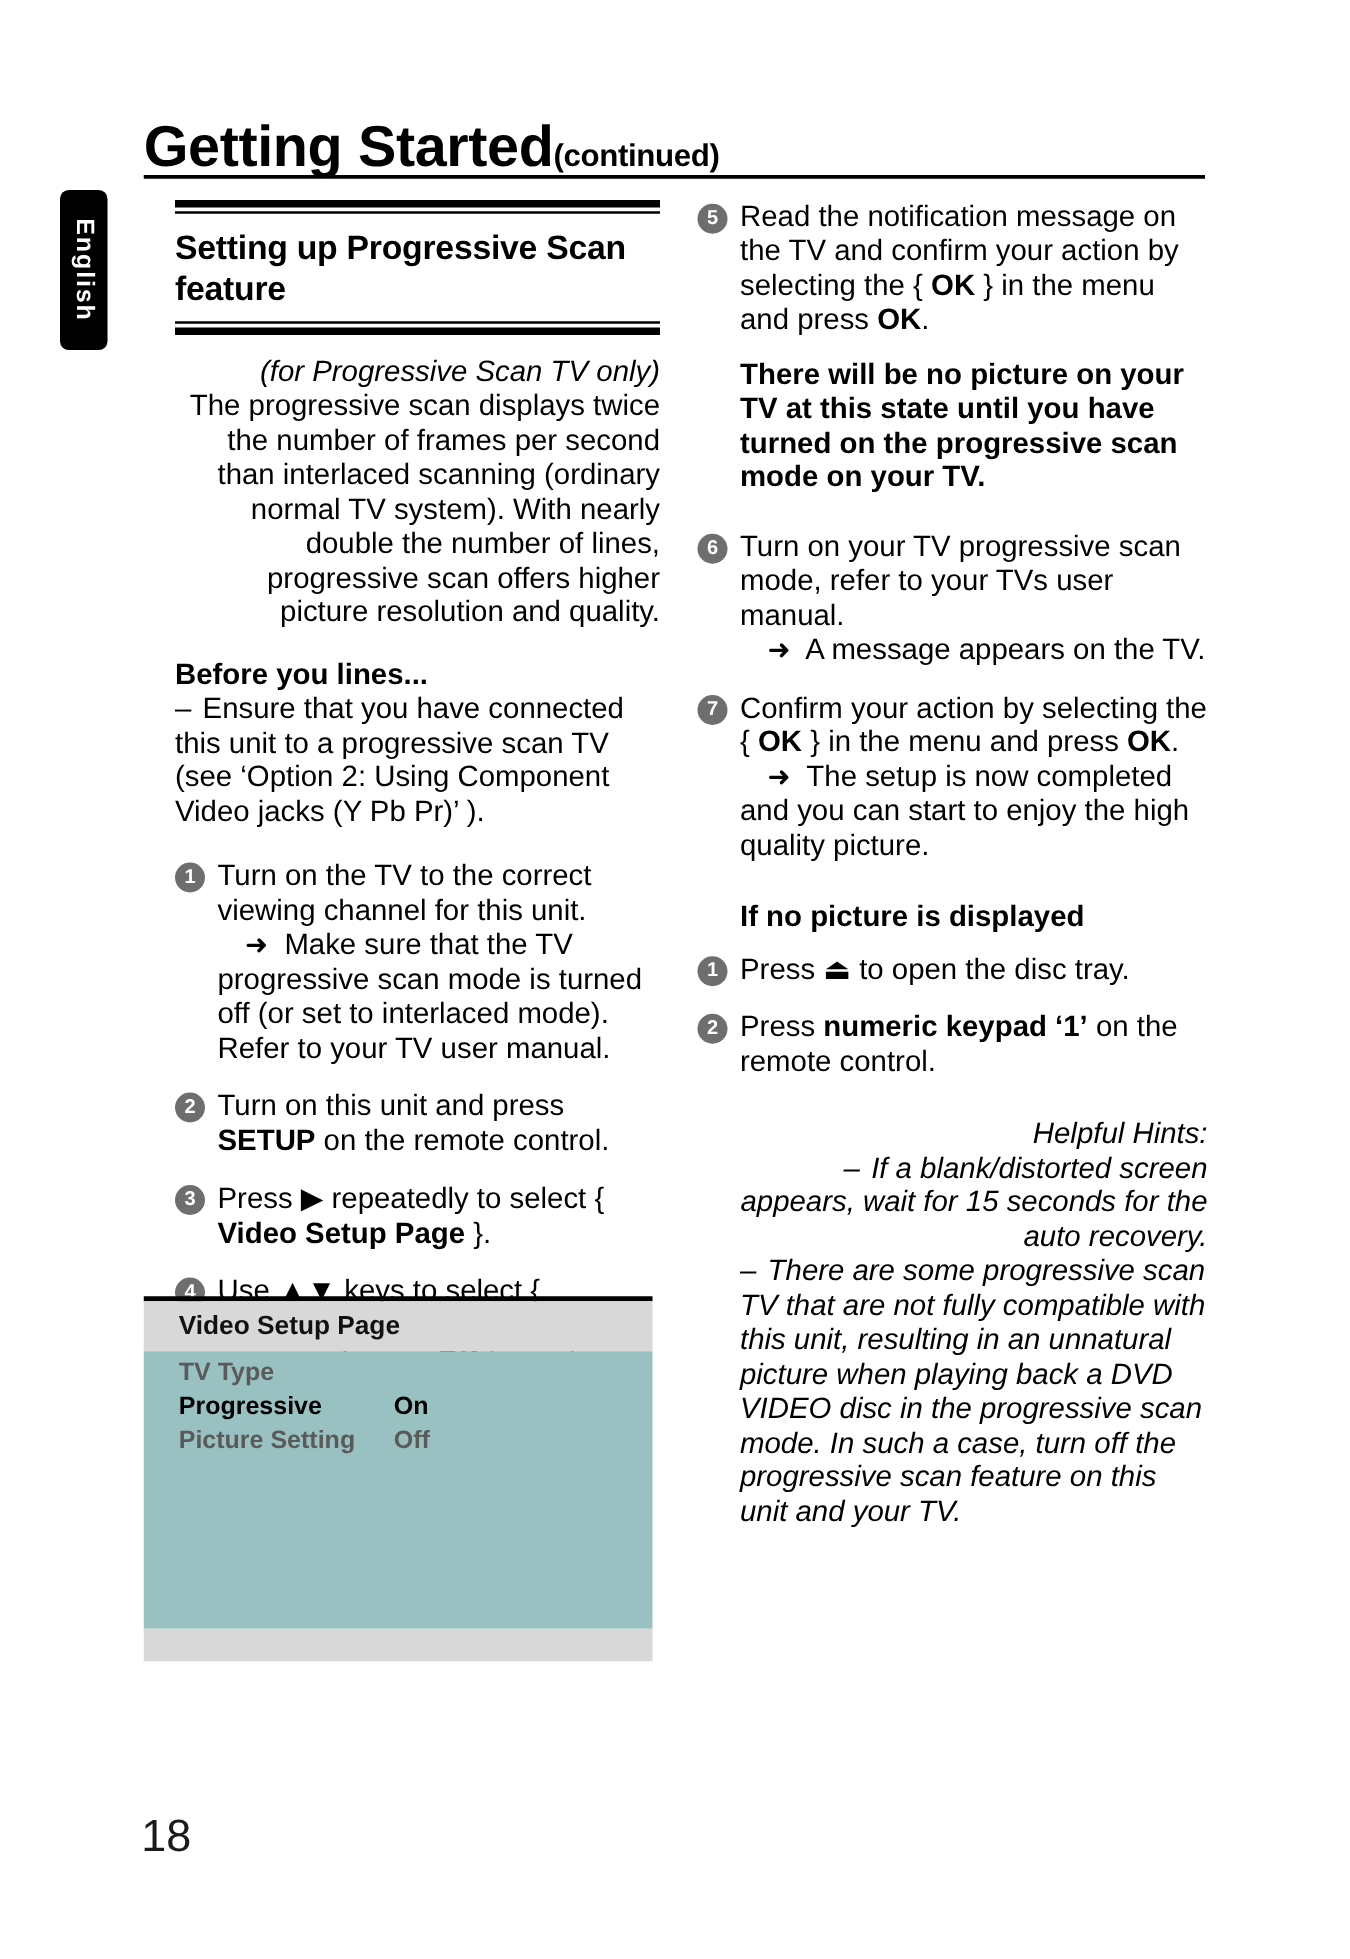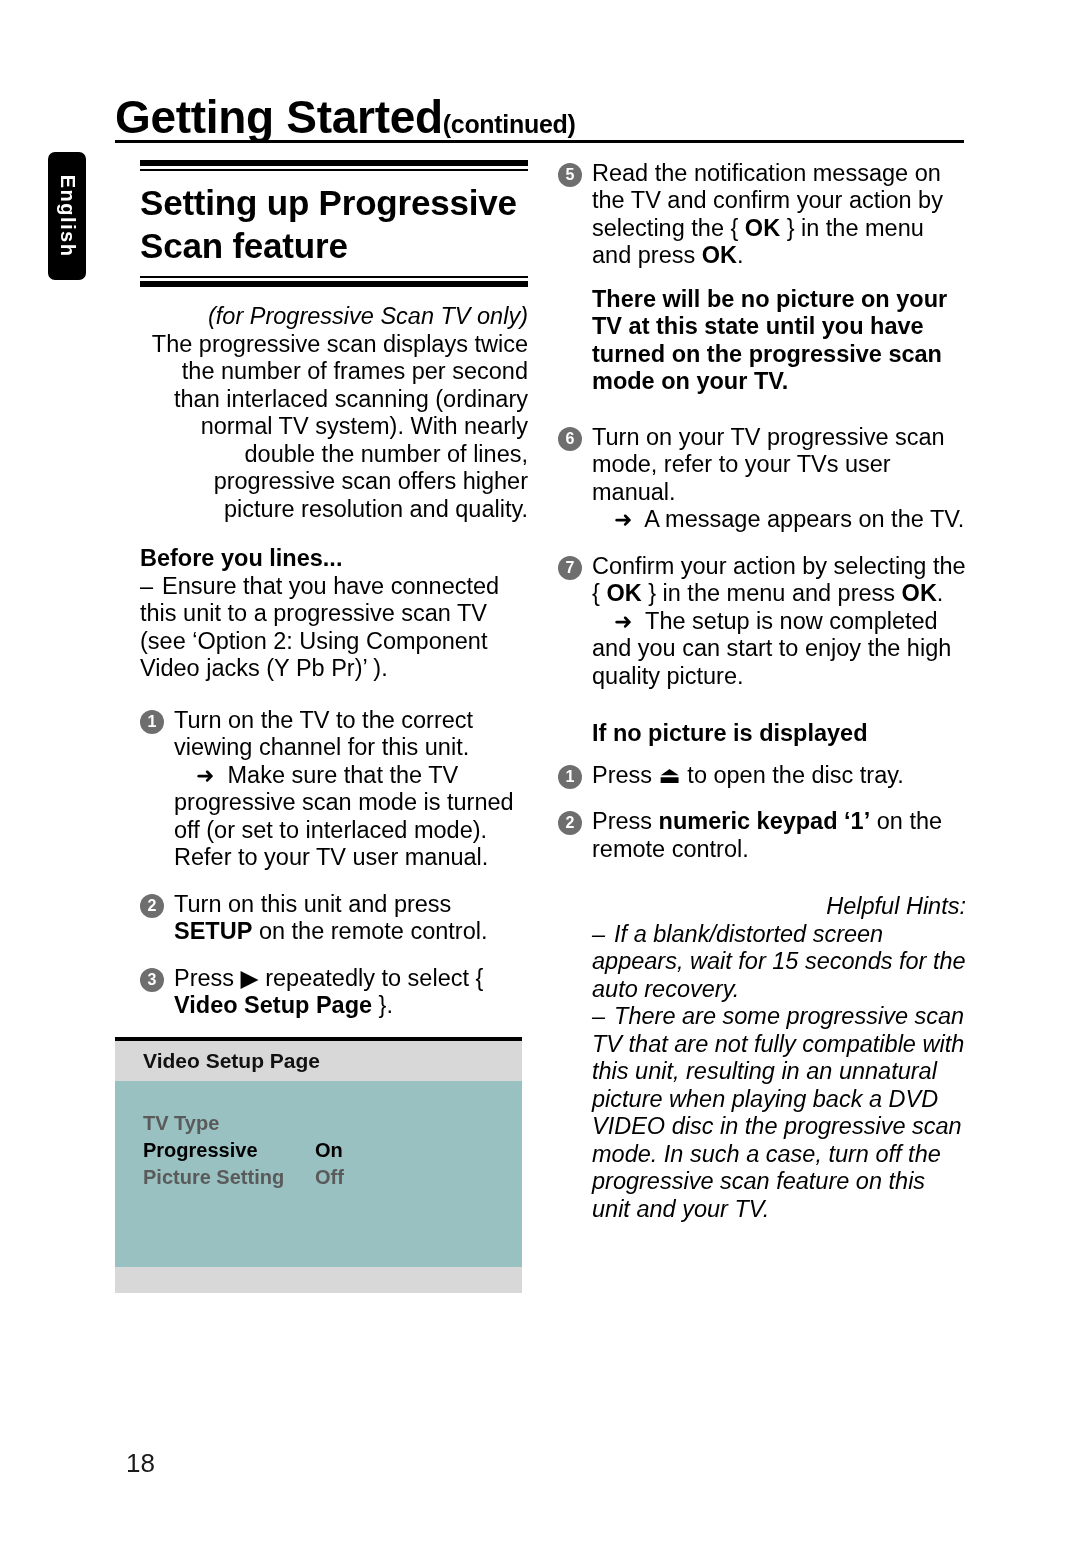--- a/index.html
+++ b/index.html
@@ -84,21 +84,21 @@
   
   .rule-thick-thin { margin-bottom: 11px; }
   .rule-thick-thin .r1 { height: 6px; background:#000; }
   .rule-thick-thin .r2 { height: 2px; background:#000; margin-top: 3px; }
 
   .rule-thin-thick { margin-top: 9px; margin-bottom: 16px; }
   .rule-thin-thick .r1 { height: 2px; background:#000; }
   .rule-thin-thick .r2 { height: 6px; background:#000; margin-top: 3px; }
 
   .section-title {
-    font-size: 35px;
+    font-size: 27px;
     font-weight: bold;
     line-height: 1.22;
     letter-spacing: -0.2px;
   }
 
   
   .body-text {
     font-size: 23.5px;
     line-height: 1.17;
     margin-bottom: 0;
@@ -166,22 +166,22 @@
     height: 40px;
     line-height: 40px;
     padding-left: 28px;
     font-size: 21px;
     font-weight: bold;
     color: #111111;
     box-sizing: border-box;
   }
   .osd-body {
     background: #99c1c1;
-    padding: 29px 0 0 0;
-    height: 186px;
+    padding: 4px 0 0 0;
+    height: 222px;
     box-sizing: border-box;
   }
   .osd-row {
     display: flex;
     padding-left: 28px;
     font-size: 20px;
     font-weight: bold;
     line-height: 1.36;
     color: #5a5a5a;
   }
@@ -189,23 +189,23 @@
   .osd-row .label { width: 172px; }
   .osd-row .value { }
   .osd-footer {
     background: #d8d8d8;
     height: 26px;
   }
 
   
   .page-number {
     position: absolute;
-    left: 126px;
+    left: 113px;
     top: 1448px;
-    font-size: 26px;
+    font-size: 36px;
     color: #1a1a1a;
   }
 </style>
 </head>
 <body>
 
 <div class="lang-tab">
   <span class="lang-tab-text">English</span>
 </div>
 
@@ -307,19 +307,19 @@
     <span>Press </span><span>⏏</span><span> to open the disc tray.</span>
   </div>
 
   <div class="step">
     <span class="step-num">2</span>
     <span>Press </span><span class="bold">numeric keypad ‘1’</span><span> on the remote control.</span>
   </div>
 
   <div class="body-text ital" style="margin-top:30px; padding-left:34px;">Helpful Hints:</div>
 
-  <div class="dash-item ital" style="padding-left:34px;"><span class="dash">–</span><span>If a blank/distorted screen appears, wait for 15 seconds for the auto recovery.</span></div>
+  <div class="dash-item ital" style="padding-left:34px;text-align:right;"><span class="dash">–</span><span>If a blank/distorted screen appears, wait for 15 seconds for the auto recovery.</span></div>
 
   <div class="dash-item ital" style="padding-left:34px;"><span class="dash">–</span><span>There are some progressive scan TV that are not fully compatible with this unit, resulting in an unnatural picture when playing back a DVD VIDEO disc in the progressive scan mode. In such a case, turn off the progressive scan feature on this unit and your TV.</span></div>
 
 </div>
 
 <div class="page-number">18</div>
 
 </body></html>

